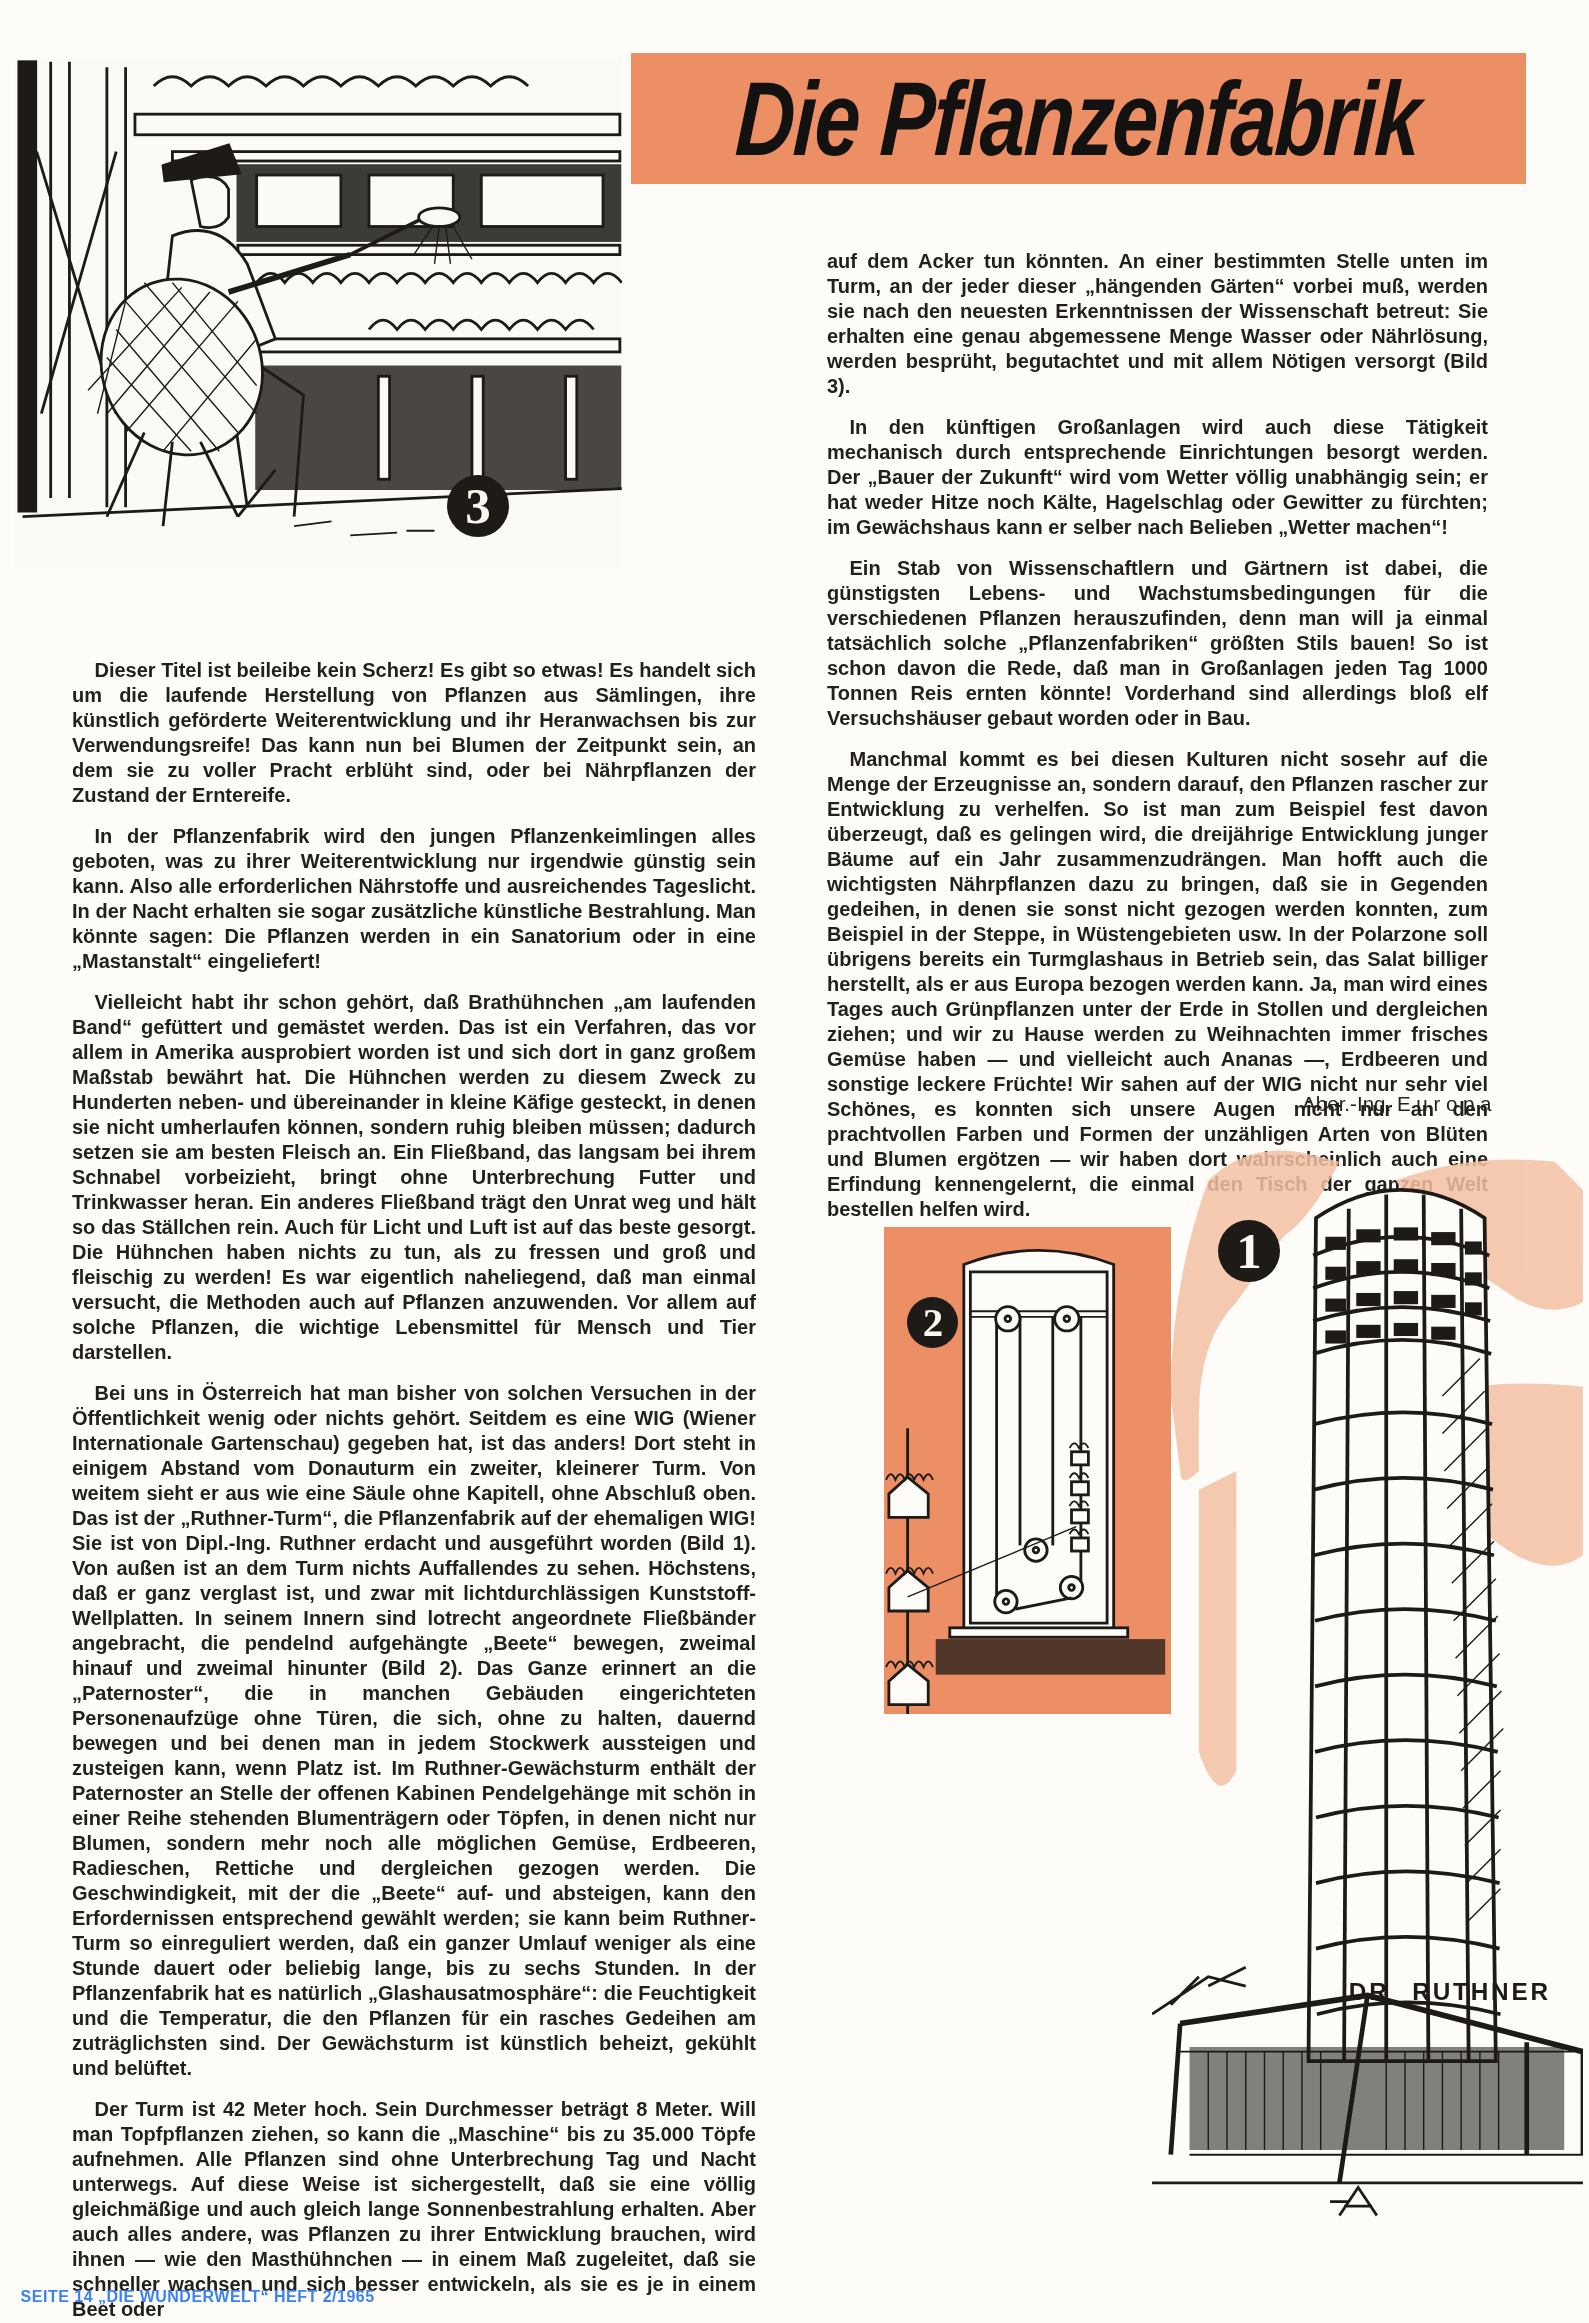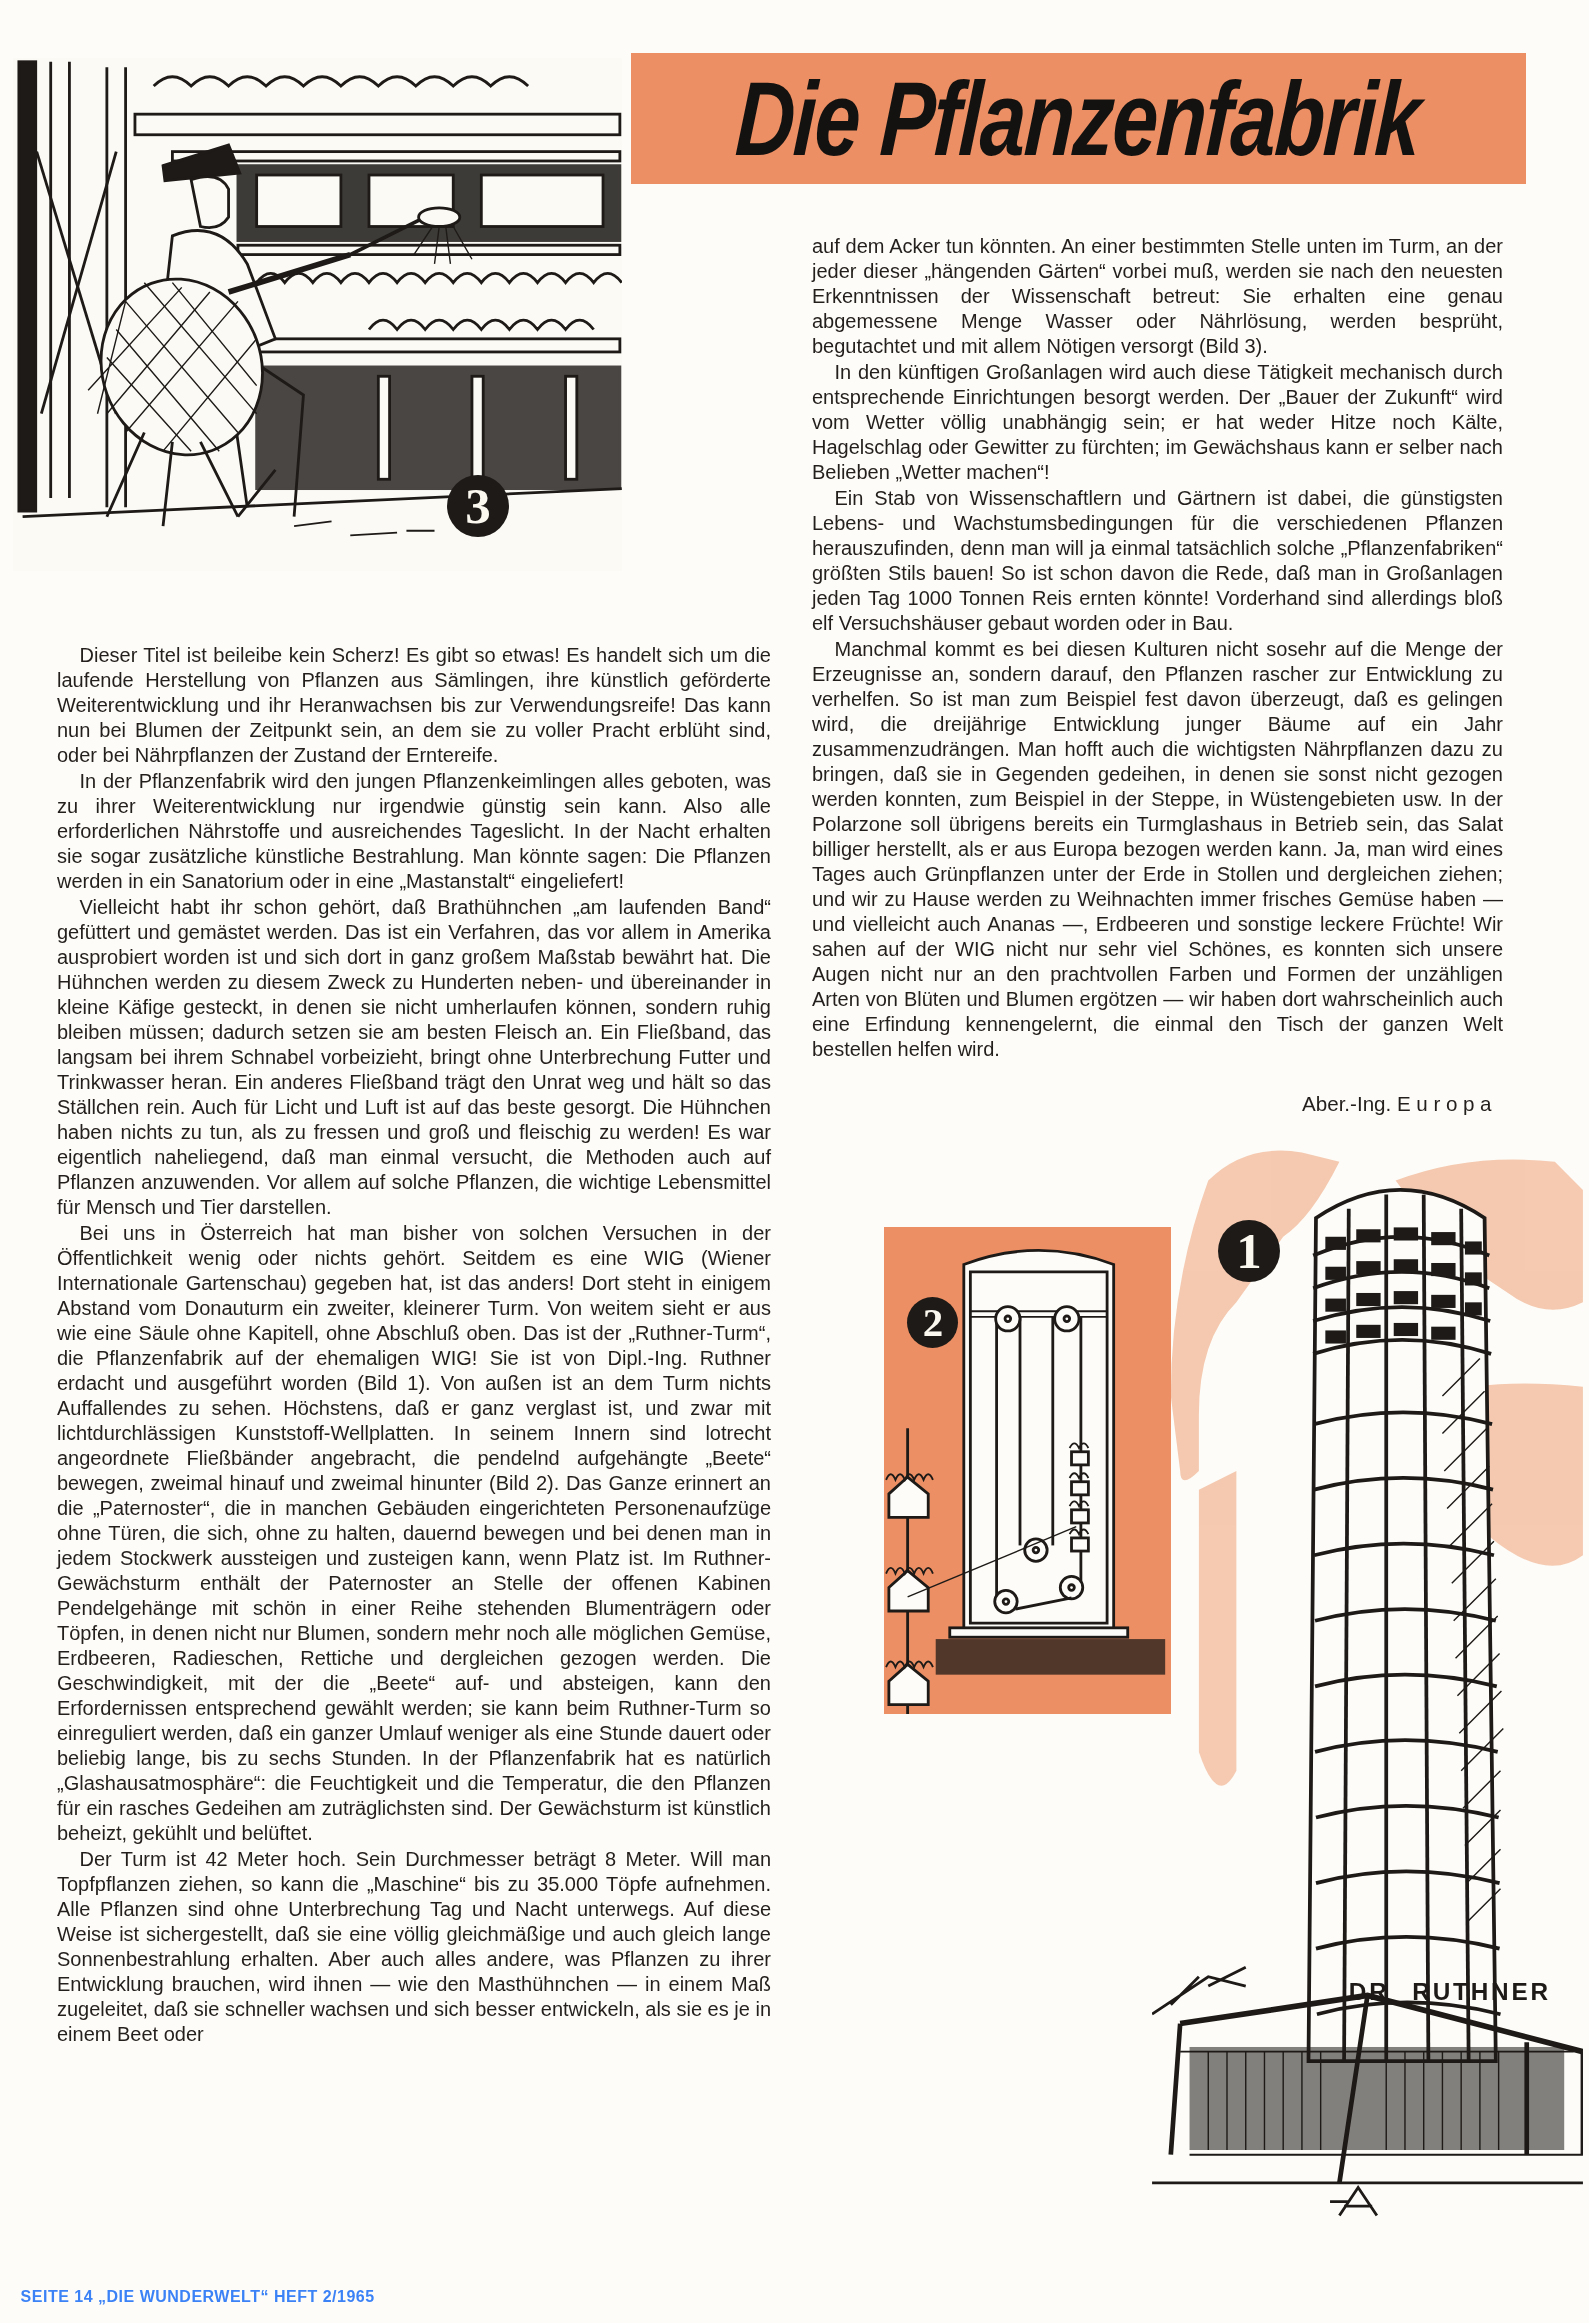--- a/index.html
+++ b/index.html
@@ -22,21 +22,21 @@
     color: #141210; letter-spacing: -1.9px;
     transform: scaleX(0.78) skewX(-4deg); transform-origin: center;
     white-space: nowrap; line-height: 1;
   }
 
   
   .col {
     font-size: 20px; line-height: 25px; text-align: justify;
     hyphens: manual;
   }
-  .col p { margin: 1px; text-indent: 22.5px; }
+  .col p { margin: 16px; text-indent: 22.5px; font-weight: bold; }
   .col-left { left: 56px; top: 642px; width: 716px; }
   .col-right { left: 811px; top: 233px; width: 693px; }
   .col-right p.first { text-indent: 0; }
   .signature {
     left: 1302px; top: 1092px; font-size: 20.6px; color: #231f1c;
   }
   .signature .name { letter-spacing: 5.6px; }
 
   .footer {
     left: 20.6px; top: 2288px; font-size: 16px; font-weight: 700;

